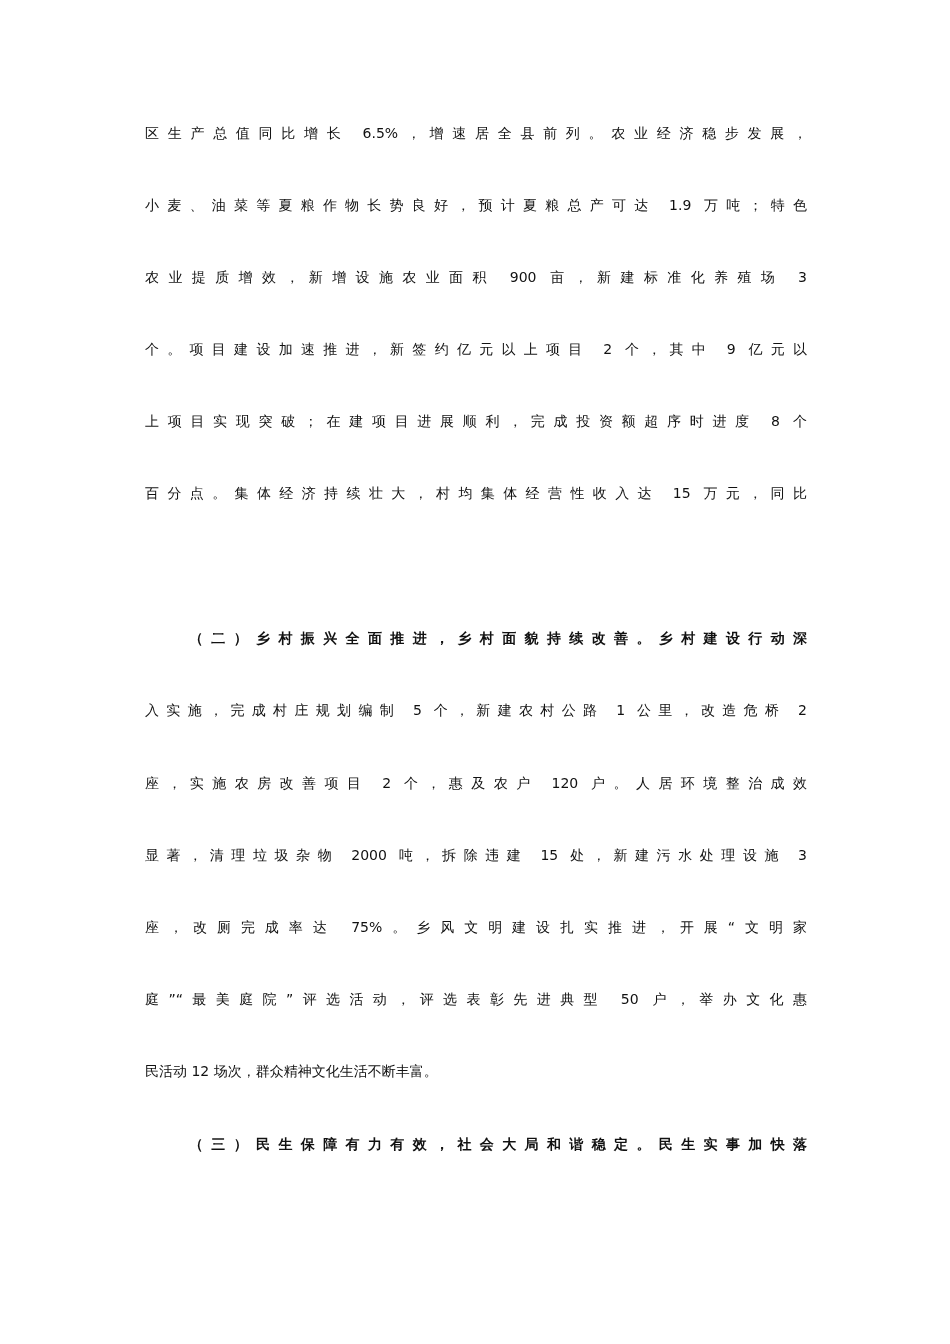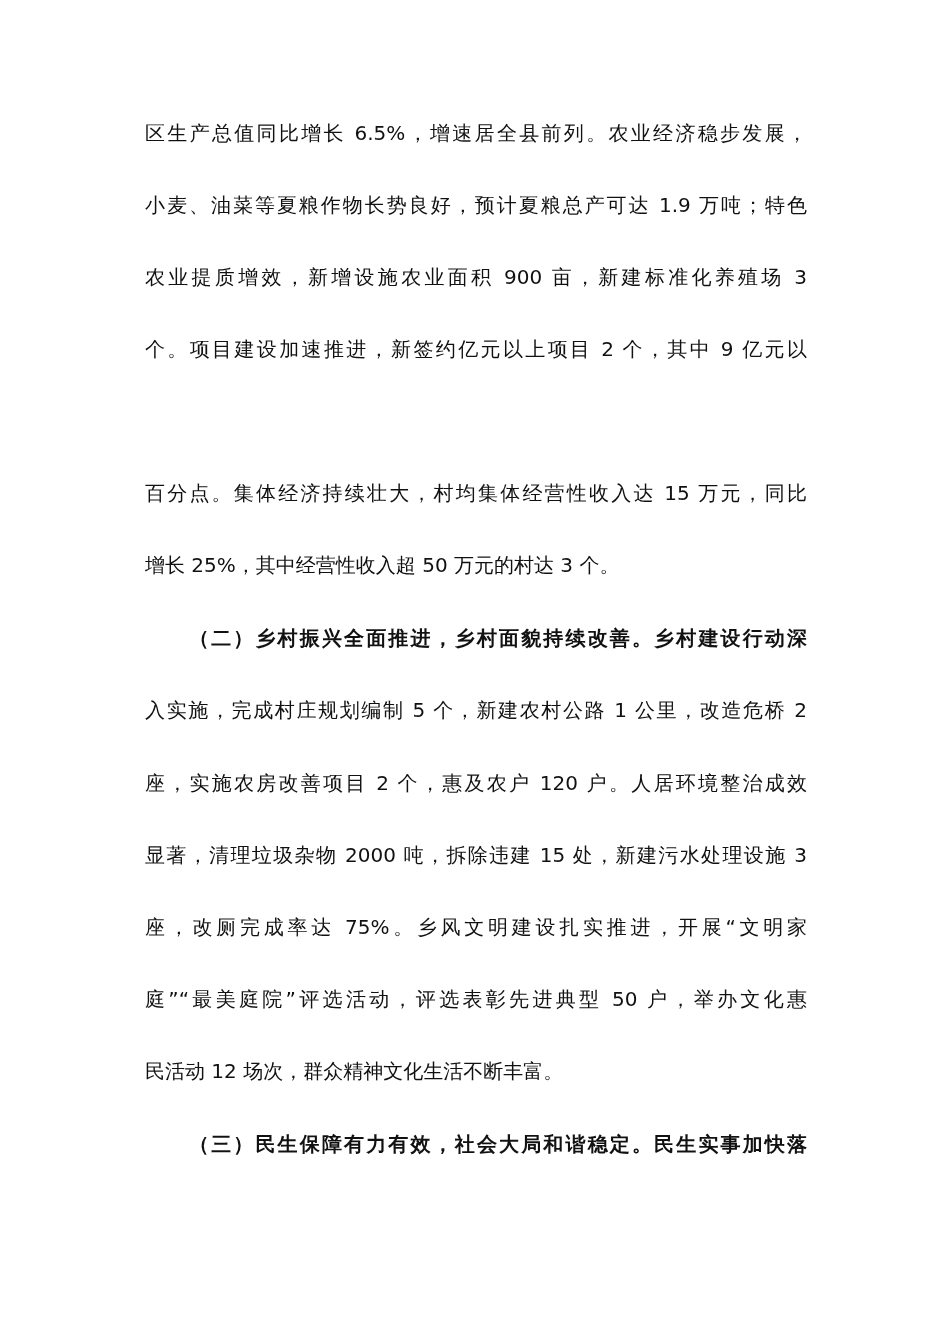--- a/index.html
+++ b/index.html
@@ -3,41 +3,41 @@
 <meta charset="utf-8">
 <style>
   html, body { margin: 0; padding: 0; background: #ffffff; }
   body { width: 950px; height: 1344px; position: relative; overflow: hidden; }
   .page { position: absolute; left: 0; top: 0; width: 950px; height: 1344px; background: #fff; }
   .line {
     position: absolute;
     left: 145px;
     width: 662px;
     font-family: "DejaVu Sans", "Liberation Sans", sans-serif;
-    font-size: 20px;
+    font-size: 14px;
     line-height: 30px;
     color: #111;
     white-space: nowrap;
     text-align: justify;
     text-align-last: justify;
     letter-spacing: 0px;
   }
   .line.last { text-align-last: left; }
   .line.indent { left: 189px; width: 618px; font-weight: bold; }
 </style>
 </head>
 <body>
 
 <div class="page">
   <div class="line" style="top:118px">区生产总值同比增长 6.5%，增速居全县前列。农业经济稳步发展，</div>
   <div class="line" style="top:190px">小麦、油菜等夏粮作物长势良好，预计夏粮总产可达 1.9 万吨；特色</div>
   <div class="line" style="top:262px">农业提质增效，新增设施农业面积 900 亩，新建标准化养殖场 3</div>
   <div class="line" style="top:334px">个。项目建设加速推进，新签约亿元以上项目 2 个，其中 9 亿元以</div>
+  <div class="line" style="top:406px">上项目实现突破；在建项目进展顺利，完成投资额超序时进度 8 个</div>
   <div class="line" style="top:478px">百分点。集体经济持续壮大，村均集体经营性收入达 15 万元，同比</div>
-  <div class="line last" style="top:550px">增长 25%，其中经营性收入超 50 万元的村达 3 个。</div>
   <div class="line indent" style="top:623px">（二）乡村振兴全面推进，乡村面貌持续改善。乡村建设行动深</div>
   <div class="line" style="top:695px">入实施，完成村庄规划编制 5 个，新建农村公路 1 公里，改造危桥 2</div>
   <div class="line" style="top:768px">座，实施农房改善项目 2 个，惠及农户 120 户。人居环境整治成效</div>
   <div class="line" style="top:840px">显著，清理垃圾杂物 2000 吨，拆除违建 15 处，新建污水处理设施 3</div>
   <div class="line" style="top:912px">座，改厕完成率达 75%。乡风文明建设扎实推进，开展“文明家</div>
   <div class="line" style="top:984px">庭”“最美庭院”评选活动，评选表彰先进典型 50 户，举办文化惠</div>
   <div class="line last" style="top:1056px">民活动 12 场次，群众精神文化生活不断丰富。</div>
   <div class="line indent" style="top:1129px">（三）民生保障有力有效，社会大局和谐稳定。民生实事加快落</div>
 </div>
 

